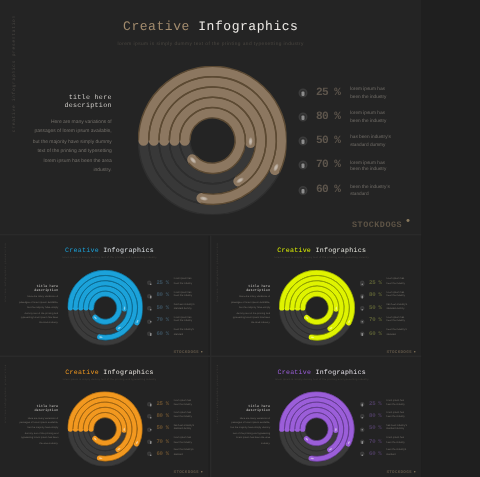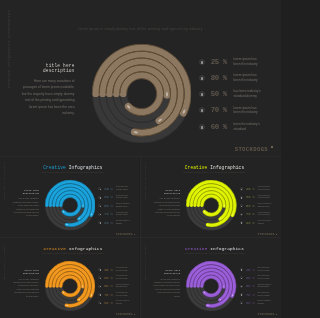--- a/index.html
+++ b/index.html
@@ -39,20 +39,21 @@
   .brand .bd{border-radius:50%;}
 </style>
 </head>
 <body>
 
 <div class="page">
     <div class="panel p-main">
       <div class="vrail" style="left: 7.5px; top: 9.5px; height: auto; align-items: flex-start;">
         <span style="font-size: 3px; letter-spacing: 0.4968px; color: rgb(71, 68, 64);">creative infographics presentation</span>
       </div>
+      <div class="ttl" style="top: 12.7px; font-size: 8.69px; letter-spacing: 0.36225px; padding-left: 0px;"><span style="color: rgb(163, 140, 110);">Creative</span> <span style="color: rgb(236, 233, 229);">Infographics</span></div>
       <div class="sub" style="top: 26.5px; font-size: 3.21px; letter-spacing: 0.2898px; padding-left: 0px; color: rgb(75, 71, 65);">lorem ipsum is simply dummy text of the printing and typesetting industry</div>
       <div class="ltext" style="left: 21.5px; top: 63px; width: 53px;">
         <div class="lhead" style="font-size: 4.45px; line-height: 5.4px; color: rgb(207, 204, 200); letter-spacing: 0.207px;">
           <div>title here</div>
           <div>description</div>
         </div>
         <div class="lbody" style="font-size: 3.31px; line-height: 6.6px; color: rgb(116, 112, 106); margin-top: 3.7px;">Here are many variations of passages of lorem ipsum available, but the majority have simply dummy text of the printing and typesetting lorem ipsum has been the area industry.</div>
       </div>
       <div style="position: absolute; left: 92.02px; top: 43.92px; width: 99.36px; height: 99.36px;"><svg viewBox="0 0 100 100" width="99.35999999999999" height="99.35999999999999">
           <circle cx="50" cy="50" r="46.28" fill="none" stroke="#383838" stroke-width="6.92"></circle>

